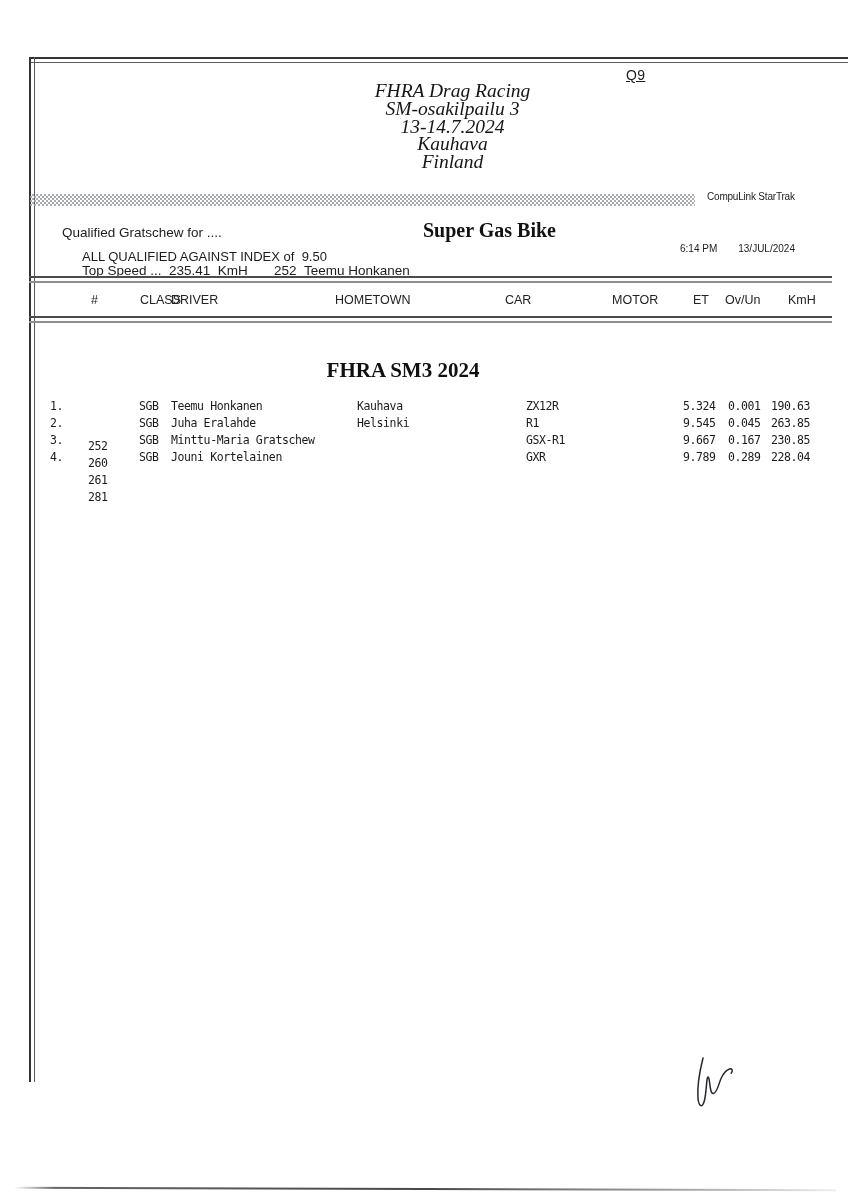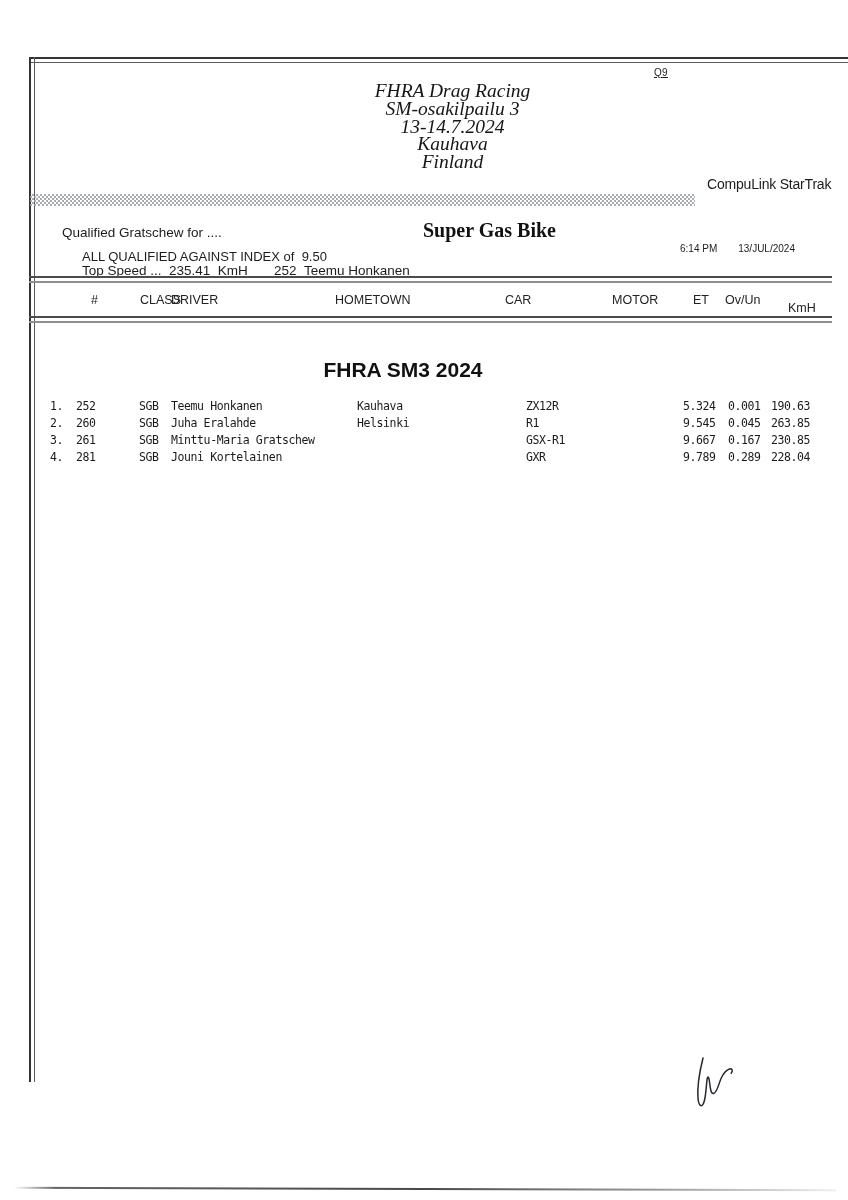--- a/index.html
+++ b/index.html
@@ -15,38 +15,38 @@
   .border-top{
     left:29px;top:57px;width:819px;height:3px;
     border-top:2px solid #343434;border-bottom:1px solid #5a5a5a;
   }
   .border-left{
     left:29px;top:57px;width:3px;height:1025px;
     border-left:2px solid #343434;border-right:1px solid #5a5a5a;
   }
 
   
-  .run-label{left:654px;top:67px;font-size:10px;letter-spacing:.3px;text-decoration:underline;}
+  .run-label{left:626px;top:67px;font-size:14px;letter-spacing:.3px;text-decoration:underline;}
 
   
   .masthead{
     left:30px;top:82px;width:845px;text-align:center;
     font-family:"Liberation Serif",serif;font-style:italic;
     font-size:19.5px;line-height:17.8px;color:#161616;
   }
 
   
   .dither{
     left:30px;top:194px;width:665px;height:12px;opacity:.85;
     background-image:
       linear-gradient(45deg,#9aa0a5 25%,transparent 25%,transparent 75%,#9aa0a5 75%),
       linear-gradient(45deg,#9aa0a5 25%,transparent 25%,transparent 75%,#9aa0a5 75%);
     background-size:4px 4px;background-position:0 0,2px 2px;
   }
-  .brand{left:707px;top:176px;font-size:14px;letter-spacing:-.2px;}
+  .brand{left:707px;top:191px;font-size:10px;letter-spacing:-.2px;}
 
   
   .qual-label{left:62px;top:225px;font-size:13.5px;white-space:pre;}
   .class-title{
     left:30px;top:219px;width:845px;text-align:center;
     font-family:"Liberation Serif",serif;font-weight:bold;font-size:20px;
     transform:translateX(37px);color:#111;
   }
   .datetime{left:680px;top:243px;font-size:10px;display:flex;gap:21px;}
   .index-line{left:82px;top:249px;font-size:13px;white-space:pre;text-align:center;}
@@ -56,37 +56,37 @@
   .rule{left:29px;width:803px;height:3px;
     border-top:2px solid #4c4c4c;border-bottom:2px solid #8f8f8f;}
   .rule-a{top:276px;}
   .rule-b{top:316px;}
 
   
   .thead{left:0;top:293px;width:848px;height:16px;font-size:12.5px;color:#222;}
   .thead span{position:absolute;white-space:pre;}
   .h-pos{left:91px;}  .h-class{left:140px;} .h-driver{left:171px;}
   .h-home{left:335px;}.h-car{left:505px;}   .h-motor{left:612px;}
-  .h-et{left:693px;}  .h-ovun{left:725px;}  .h-kmh{left:788px;margin-top:8px;}
+  .h-et{left:693px;}  .h-ovun{left:725px;}  .h-kmh{left:788px;}
 
   
   .table-title{
     left:0;top:358px;width:806px;text-align:center;
-    font-family:Liberation Sans, sans-serif;font-weight:bold;font-size:21px;color:#111;
+    font-family:Liberation Serif, serif;font-weight:bold;font-size:21px;color:#111;
   }
 
   
   .trow{
     left:0;width:848px;height:15px;
     font-family:"DejaVu Sans Mono",monospace;font-size:11.5px;
     letter-spacing:-.4px;color:#1a1a1a;line-height:14px;
   }
   .trow span{position:absolute;white-space:pre;}
   .r0{top:399px;} .r1{top:416px;} .r2{top:433px;} .r3{top:450px;}
-  .c-pos{left:50px;} .c-num{left:76px;}  .c-cls{left:139px;}
+  .c-pos{left:50px;} .c-num{left:88px;margin-top:40px;}  .c-cls{left:139px;}
   .c-drv{left:171px;text-align:center;}.c-hom{left:357px;} .c-car{left:526px;}
   .c-et{left:683px;} .c-ov{left:728px;}  .c-kmh{left:771px;text-align:center;}
 
   
   .signature{left:690px;top:1052px;width:52px;height:64px;}
 
   
   .scan-line{
     left:14px;top:1188px;width:822px;height:2px;
     background:linear-gradient(to right,

